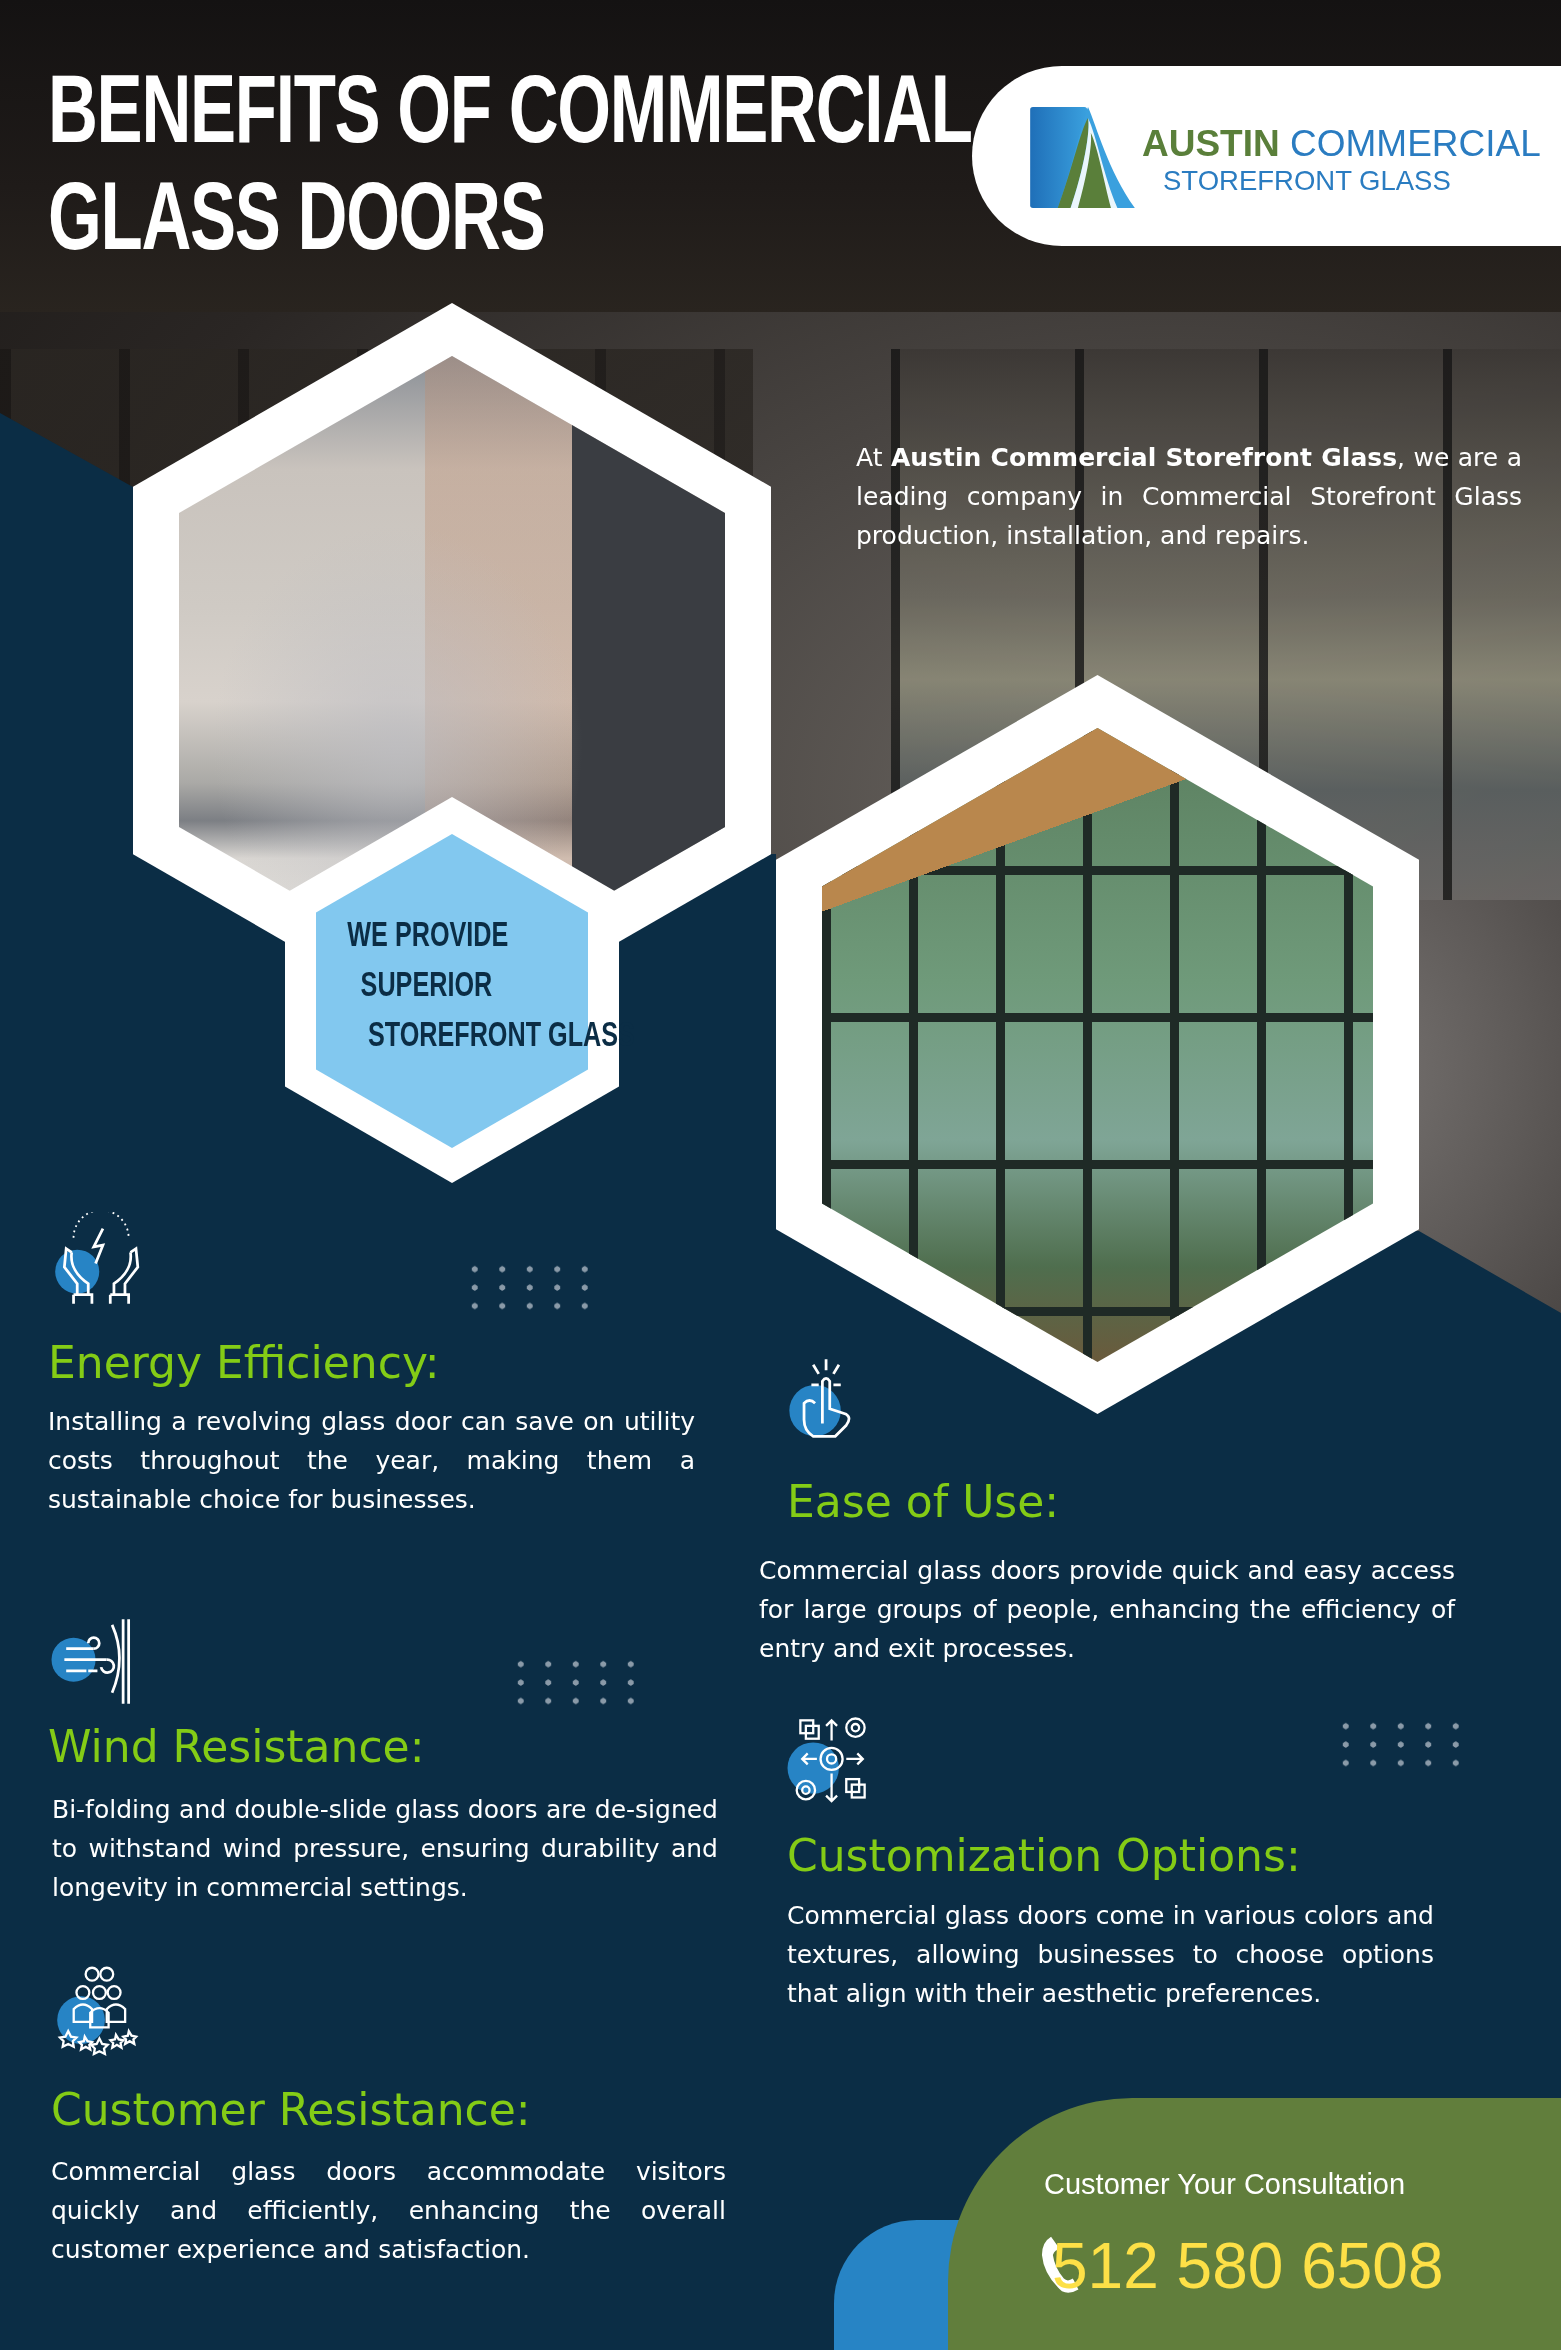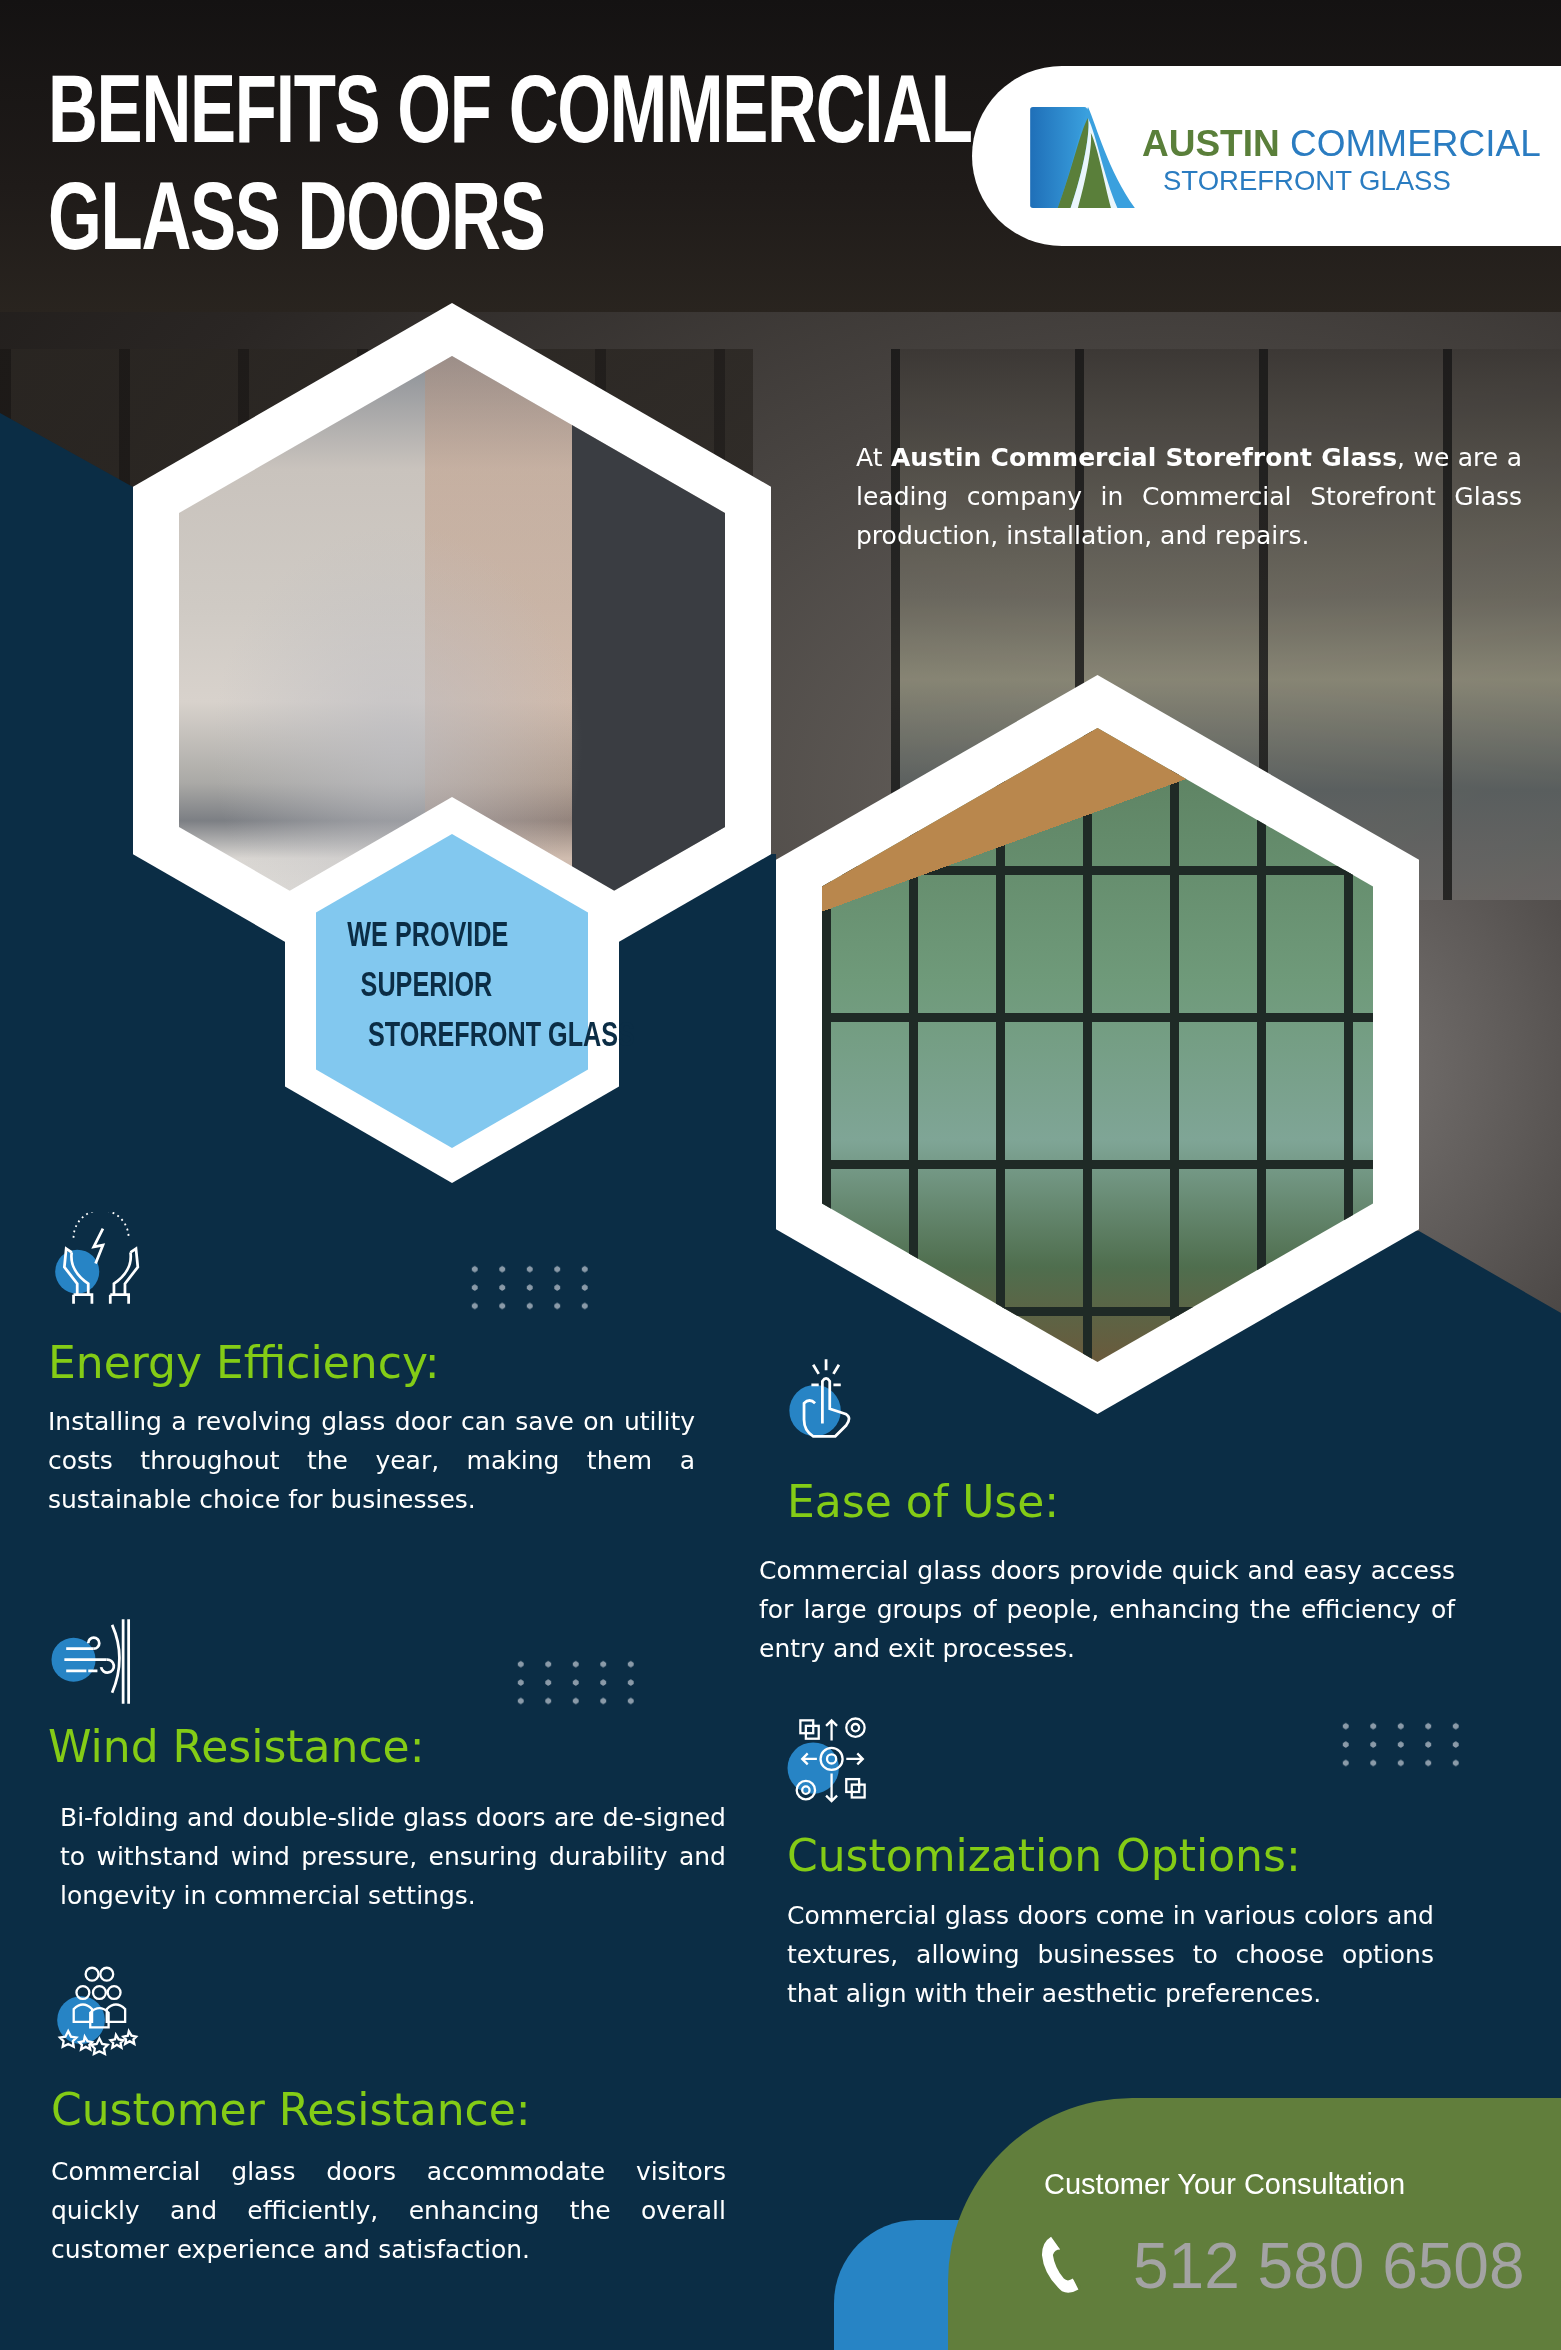--- a/index.html
+++ b/index.html
@@ -75,21 +75,21 @@
   .feature-title { color: #84cc16; font-family: "DejaVu Sans", sans-serif; font-size: 44px; line-height: 48px; white-space: nowrap; }
   .feature-body { color: #fff; font-family: "DejaVu Sans", sans-serif; font-size: 25px; line-height: 39px; text-align: justify; }
   .dots { width: 147px; height: 51px;
     background-image: radial-gradient(circle, #8a9aa8 2.8px, rgba(0,0,0,0) 3.2px);
     background-size: 27.5px 18.4px; }
 
   
   .cta-blue { left: 834px; top: 2220px; width: 257px; height: 138px; background: #2784c5; border-radius: 83px 0 0 0; }
   .cta-green { left: 948px; top: 2098px; width: 643px; height: 266px; background: #617e3c; border-radius: 184px 0 0 0; }
   .cta-label { left: 1044px; top: 2167px; color: #fff; font-size: 29px; line-height: 35px; white-space: nowrap; }
-  .cta-phone { left: 1133px; top: 2230px; color: #a3a3a3; font-size: 64px; line-height: 73px; font-weight: 400; white-space: nowrap; }
+  .cta-phone { left: 1052px; top: 2230px; color: #fde047; font-size: 64px; line-height: 73px; font-weight: 400; white-space: nowrap; }
   .cta-phone-icon { left: 1038px; top: 2233px; width: 48px; height: 62px; }
 </style>
 </head>
 <body>
 
 <div class="abs bg-photo"></div>
 <div class="abs bg-ceiling"></div>
 <div class="abs bg-window-left"></div>
 <div class="abs bg-windows"></div>
 <div class="abs bg-floor"></div>
@@ -152,21 +152,21 @@
 <div>
   <svg class="abs feature-icon" style="left:46px;top:1612px;" viewBox="0 0 110 110">
     <circle cx="30" cy="52" r="24" fill="#2784c5"></circle>
     <path d="M22 40 L52 40 M20 52 L66 52 M22 64 L44 64 M46 64 L56 64" stroke="#fff" stroke-width="3" fill="none"></path>
     <path d="M52 40 A6 6 0 1 0 46 34 M66 52 A7 7 0 1 1 60 60" stroke="#fff" stroke-width="3" fill="none"></path>
     <path d="M72 14 Q88 50 72 88" stroke="#fff" stroke-width="3" fill="none"></path>
     <path d="M84 8 L84 100 M90 8 L90 100" stroke="#fff" stroke-width="3"></path>
   </svg>
   <div class="abs dots" style="left:507px;top:1655px;"></div>
   <div class="abs feature-title" style="left:48px;top:1723px;">Wind Resistance:</div>
-  <p class="abs feature-body" style="left:48px;top:1786px;width:666px;margin:12px;">Bi-folding and double-slide glass doors are de-signed to withstand wind pressure, ensuring durability and longevity in commercial settings.</p>
+  <p class="abs feature-body" style="left:48px;top:1786px;width:666px;margin:4px;">Bi-folding and double-slide glass doors are de-signed to withstand wind pressure, ensuring durability and longevity in commercial settings.</p>
 </div>
 
 <div>
   <svg class="abs feature-icon" style="left:48px;top:1965px;" viewBox="0 0 110 110">
     <circle cx="36" cy="60" r="26" fill="#2784c5"></circle>
     <g fill="none" stroke="#fff" stroke-width="2.5">
       <circle cx="48" cy="10" r="7"></circle>
         <circle cx="64" cy="10" r="7"></circle>
       <circle cx="38" cy="30" r="7"></circle>
         <circle cx="56" cy="30" r="7"></circle>

